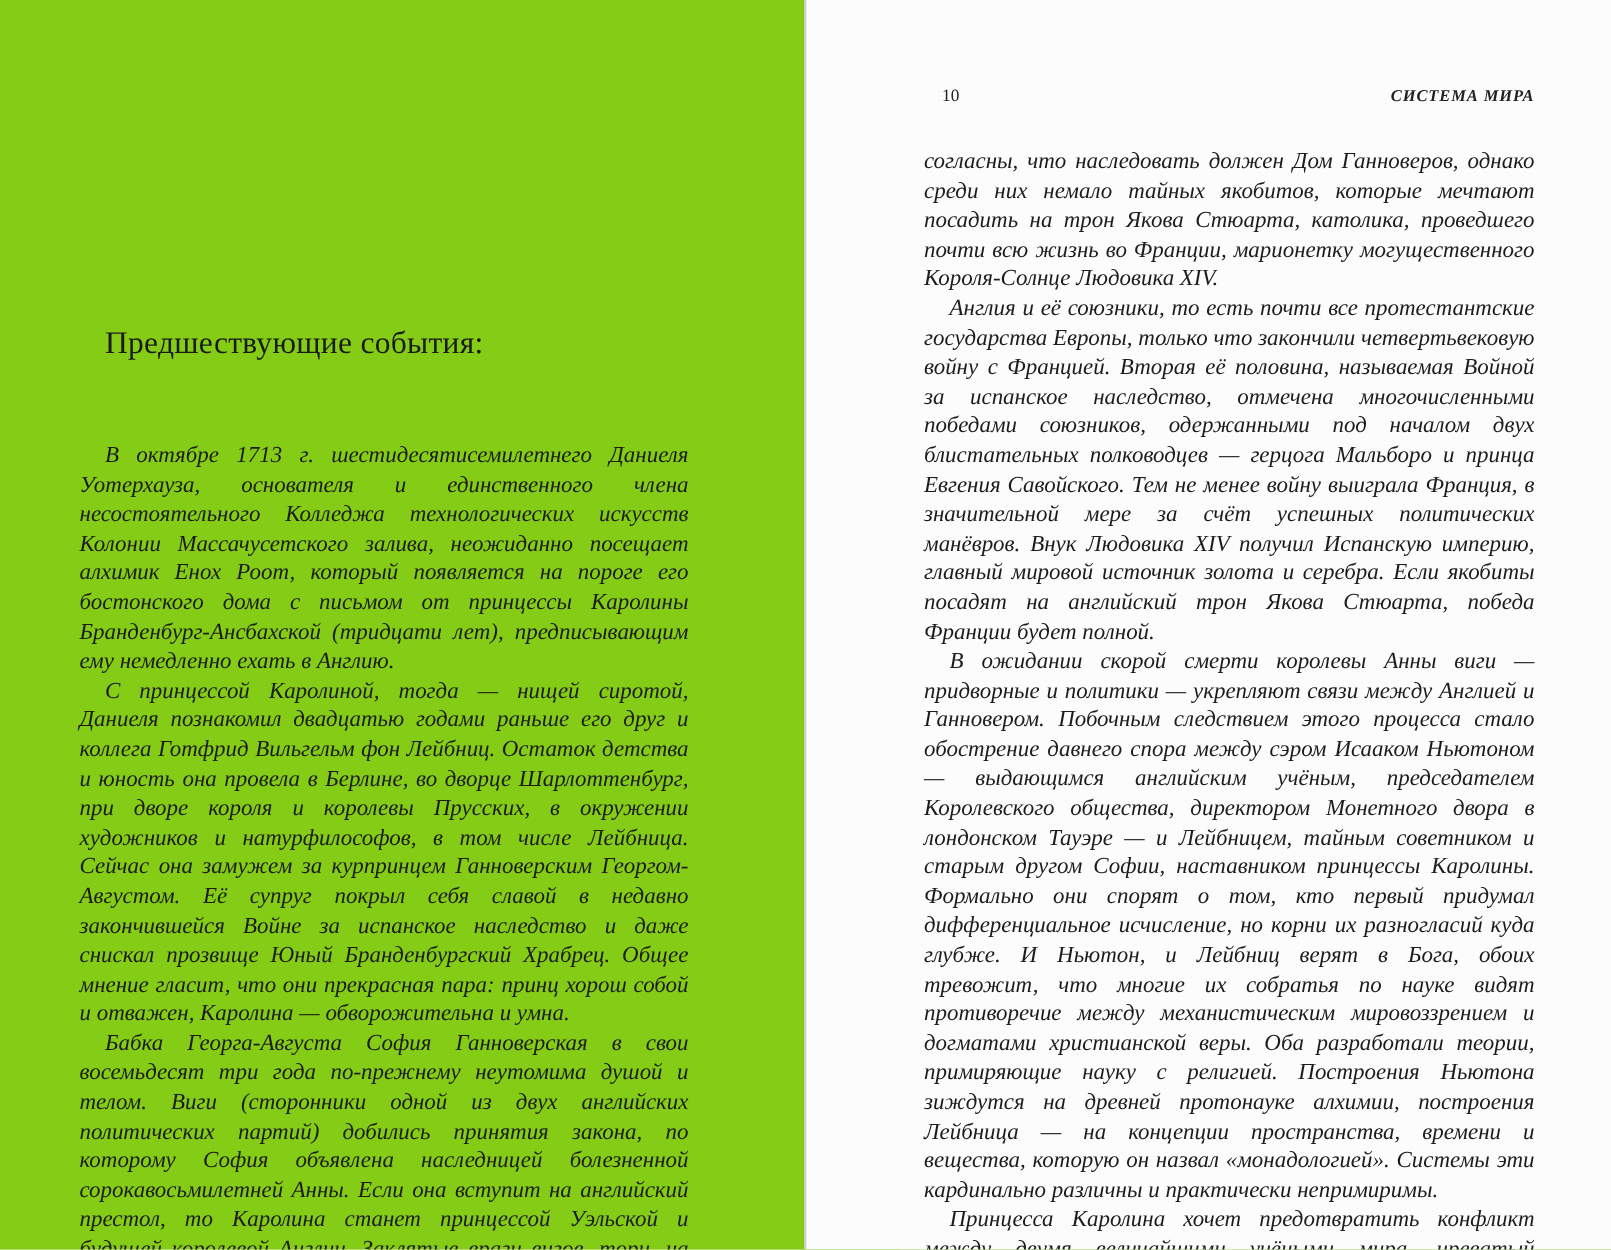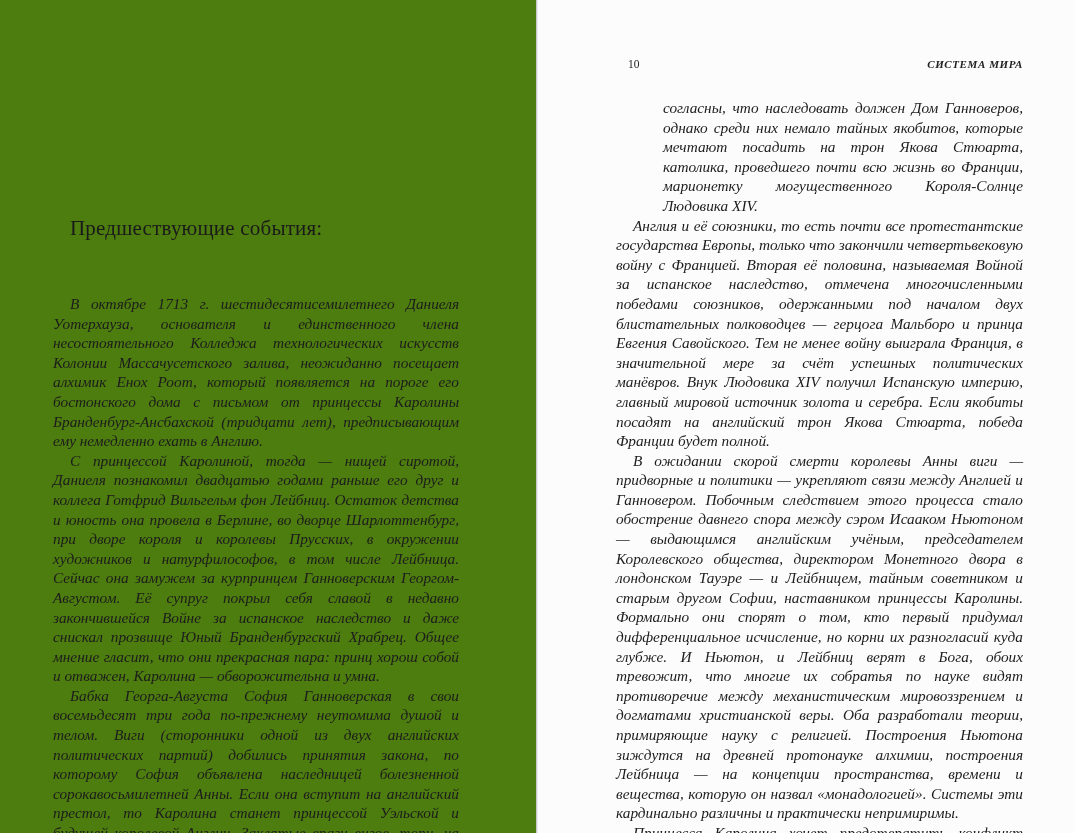--- a/index.html
+++ b/index.html
@@ -6,21 +6,21 @@
   body {
     width: 1074px; height: 833px; overflow: hidden;
     background: #fdfdfd;
     position: relative;
     font-family: "Liberation Serif", "DejaVu Serif", serif;
     color: #1c1c1c;
   }
   .page {
     position: absolute; top: 0; height: 833px;
   }
-  .page-left { left: 0; width: 584px; background: #4d7c0f; padding-left: 16px; }
+  .page-left { left: 0; width: 584px; background: #84cc16; padding-left: 16px; }
   .page-right { left: 538px; width: 536px; background: #fcfcfc; }
   .spine {
     position: absolute; left: 536px; top: 0; width: 1px; height: 833px;
     background: #c9c9c9;
   }
   .spine2 {
     position: absolute; left: 537px; top: 0; width: 1px; height: 833px;
     background: #ececec;
   }
   .section-title {
@@ -32,21 +32,21 @@
     position: absolute;
     font-style: italic;
     font-size: 15.3px;
     line-height: 19.6px;
     text-align: justify;
     hyphens: manual;
   }
   .left-text { left: 53px; top: 294px; width: 406px; }
   .right-text { left: 616px; top: 98px; width: 407px; }
   .text-block p { margin: 0; text-indent: 17px; }
-  .text-block p.cont { text-indent: 0; margin-left: 47px; }
+  .text-block p.cont { text-indent: 0; }
   .running-head {
     position: absolute; top: 58px; left: 616px; width: 407px;
     font-size: 11.5px; color: #222;
   }
   .folio { position: absolute; left: 12px; top: 0; }
   .head-title {
     position: absolute; left: 0; width: 407px; top: 0; text-align: right;
     font-weight: bold; letter-spacing: 0.6px; font-size: 11px; font-style: italic;
   }
 </style>

